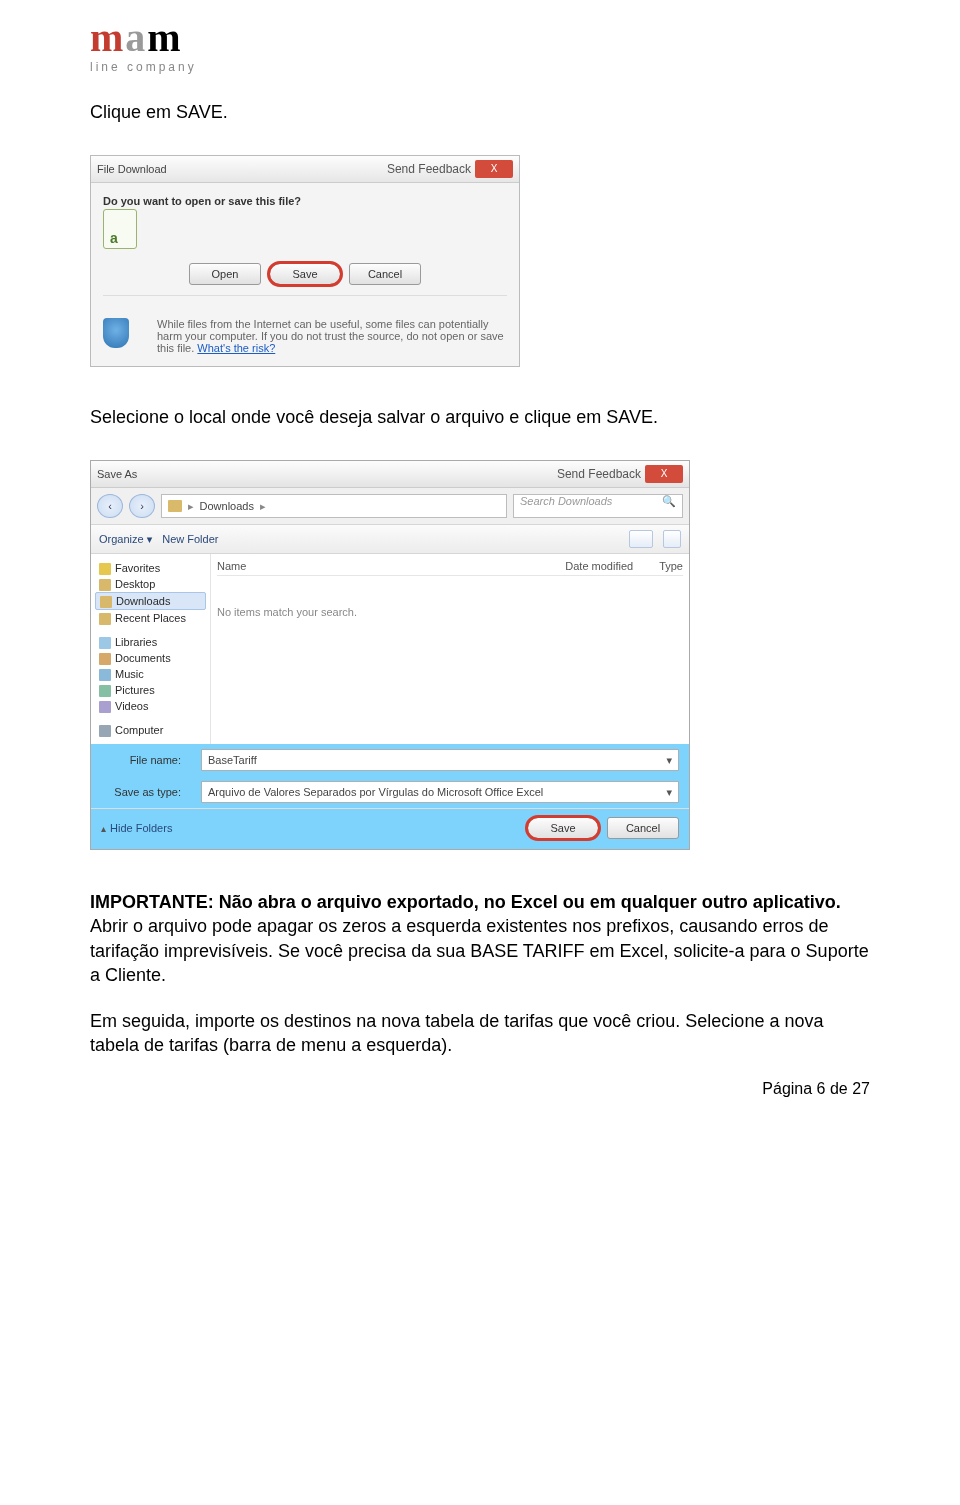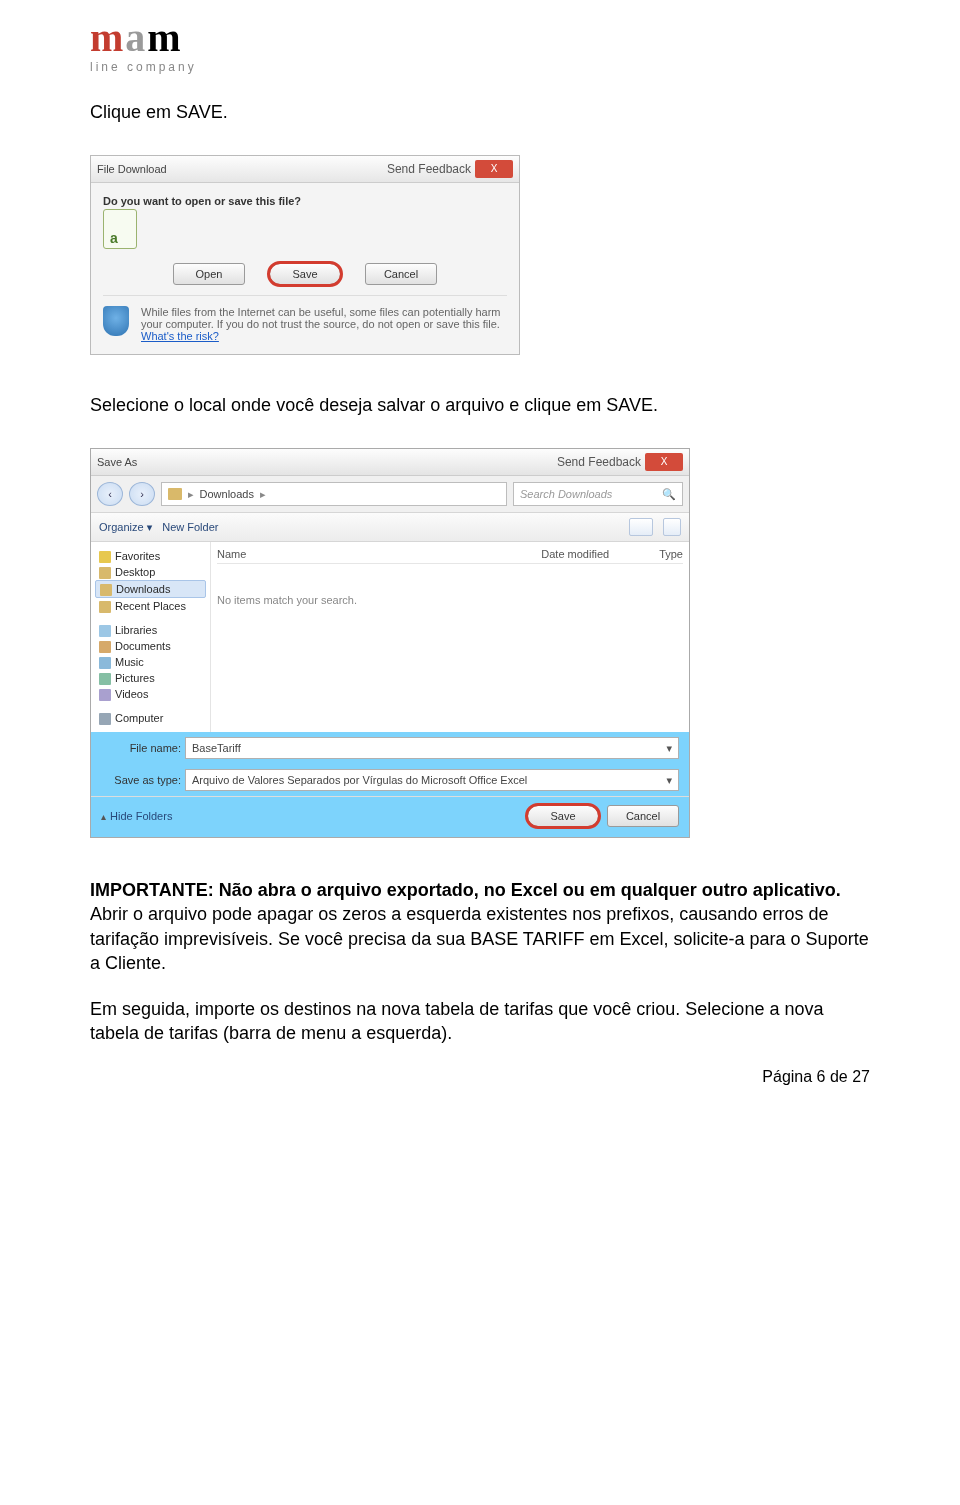--- a/index.html
+++ b/index.html
@@ -78,38 +78,38 @@
     position: absolute;
     bottom: 2px; left: 6px;
     font-size: 14px;
     color: #4a7a2a;
     font-weight: bold;
   }
   .meta { flex: 1; }
   .meta-line { display: flex; gap: 4px; padding: 1px 0; }
   .meta-k { color: #666; min-width: 36px; }
   .meta-v { color: #333; }
-  .btn-row { display: flex; gap: 24px; justify-content: center; padding: 12px 0 10px; }
+  .btn-row { display: flex; gap: 8px; justify-content: center; padding: 12px 0 10px; }
   .btn {
     min-width: 72px;
     height: 22px;
     background: linear-gradient(#fdfdfd,#e1e1e1);
     border: 1px solid #9a9a9a;
     border-radius: 3px;
     font-size: 11px;
     color: #333;
     text-align: center;
     line-height: 20px;
   }
   .btn.circled {
     outline: 3px solid #d33c2f;
     outline-offset: -1px;
     border-radius: 14px;
   }
-  .dlg-warn { display: flex; gap: 12px; border-top: 1px solid #ddd; padding-top: 10px; color:#666; }
+  .dlg-warn { display: flex; gap: 28px; border-top: 1px solid #ddd; padding-top: 22px; color:#666; }
   .shield-icon {
     width: 26px; height: 30px;
     background: radial-gradient(circle at 50% 40%, #6fb1e6, #2f74b3);
     border-radius: 4px 4px 12px 12px;
     flex: 0 0 26px;
   }
   .link { color: #1a5cc8; text-decoration: underline; }
 
   
   .save-dlg {
@@ -133,21 +133,21 @@
   }
   .nav-btn {
     width: 26px; height: 24px;
     background: radial-gradient(circle, #e8f0fb, #cadcf2);
     border: 1px solid #9cb6d8;
     border-radius: 50%;
     text-align: center; line-height: 22px; color: #335;
   }
   .crumb { flex: 1; background:#fff; border:1px solid #bdbdbd; height:24px; display:flex; align-items:center; padding:0 6px; gap:6px; }
   .crumb .sep { color:#888; }
-  .search-box { width: 170px; background:#fff; border:1px solid #bdbdbd; height:24px; display:flex; align-items:center; padding:0 6px; color:#999; font-style:italic; justify-content:space-between; }
+  .search-box { width: 170px; background:#fff; border:1px solid #bdbdbd; height:24px; display:flex; padding:0 6px; color:#999; font-style:italic; justify-content:space-between; }
   .mag { font-style: normal; color:#6a8bb8; }
   .toolbar { display:flex; gap:10px; padding:5px 8px; background:linear-gradient(#fbfbfb,#ececec); border-bottom:1px solid #d6d6d6; align-items:center; }
   .tb-item { color:#29497a; }
   .tb-spacer { flex:1; }
   .view-icon { width:24px; height:18px; border:1px solid #b7c7de; background:linear-gradient(#fff,#e5edf7); border-radius:2px; }
 
   .file-area { display:flex; min-height:190px; background:#fff; }
   .side { width:120px; border-right:1px solid #e4e4e4; padding:6px 4px; }
   .side-i { font-size:11px; color:#2a2a2a; padding:2px 4px 2px 20px; position:relative; }
   .side-i.sel { background:#d8e6f7; border:1px solid #a9c5e8; border-radius:2px; }
@@ -156,24 +156,24 @@
     background:#d8b96c; border-radius:1px;
   }
   .side-i.star::before { background:#e7c84e; }
   .side-i.lib::before { background:#9cc7e5; }
   .side-i.doc::before { background:#d6a96a; }
   .side-i.mus::before { background:#8ab9da; }
   .side-i.pic::before { background:#85bfa4; }
   .side-i.vid::before { background:#a9a0cf; }
   .side-i.comp::before { background:#96a6b5; }
   .list-area { flex:1; padding:6px; color:#666; }
-  .list-head { display:flex; gap:50px; color:#555; border-bottom:1px solid #e6e6e6; padding-bottom:3px; }
+  .list-head { display:flex; gap:26px; color:#555; border-bottom:1px solid #e6e6e6; padding-bottom:3px; }
   .list-empty { text-align:left; color:#888; padding:30px 0; }
 
-  .form-row { display:flex; gap:4px; align-items:center; padding:5px 10px; }
+  .form-row { display:flex; gap:20px; align-items:center; padding:5px 10px; }
   .form-label { width:80px; text-align:right; color:#333; }
   .form-input { flex:1; background:#fff; border:1px solid #b0b0b0; height:22px; padding:0 6px; display:flex; align-items:center; justify-content:space-between; }
   .drop { color:#555; }
   .save-footer { display:flex; justify-content:space-between; align-items:center; padding:8px 10px 10px; border-top:1px solid #ddd; }
   .hide-f { color:#29497a; display:flex; gap:4px; align-items:center; }
   .chev { font-size:10px; color:#555; }
 
   
   p.body { margin: 0 0 22px 0; line-height:1.35; text-align:left; }
   p.body .bold { font-weight:bold; }

